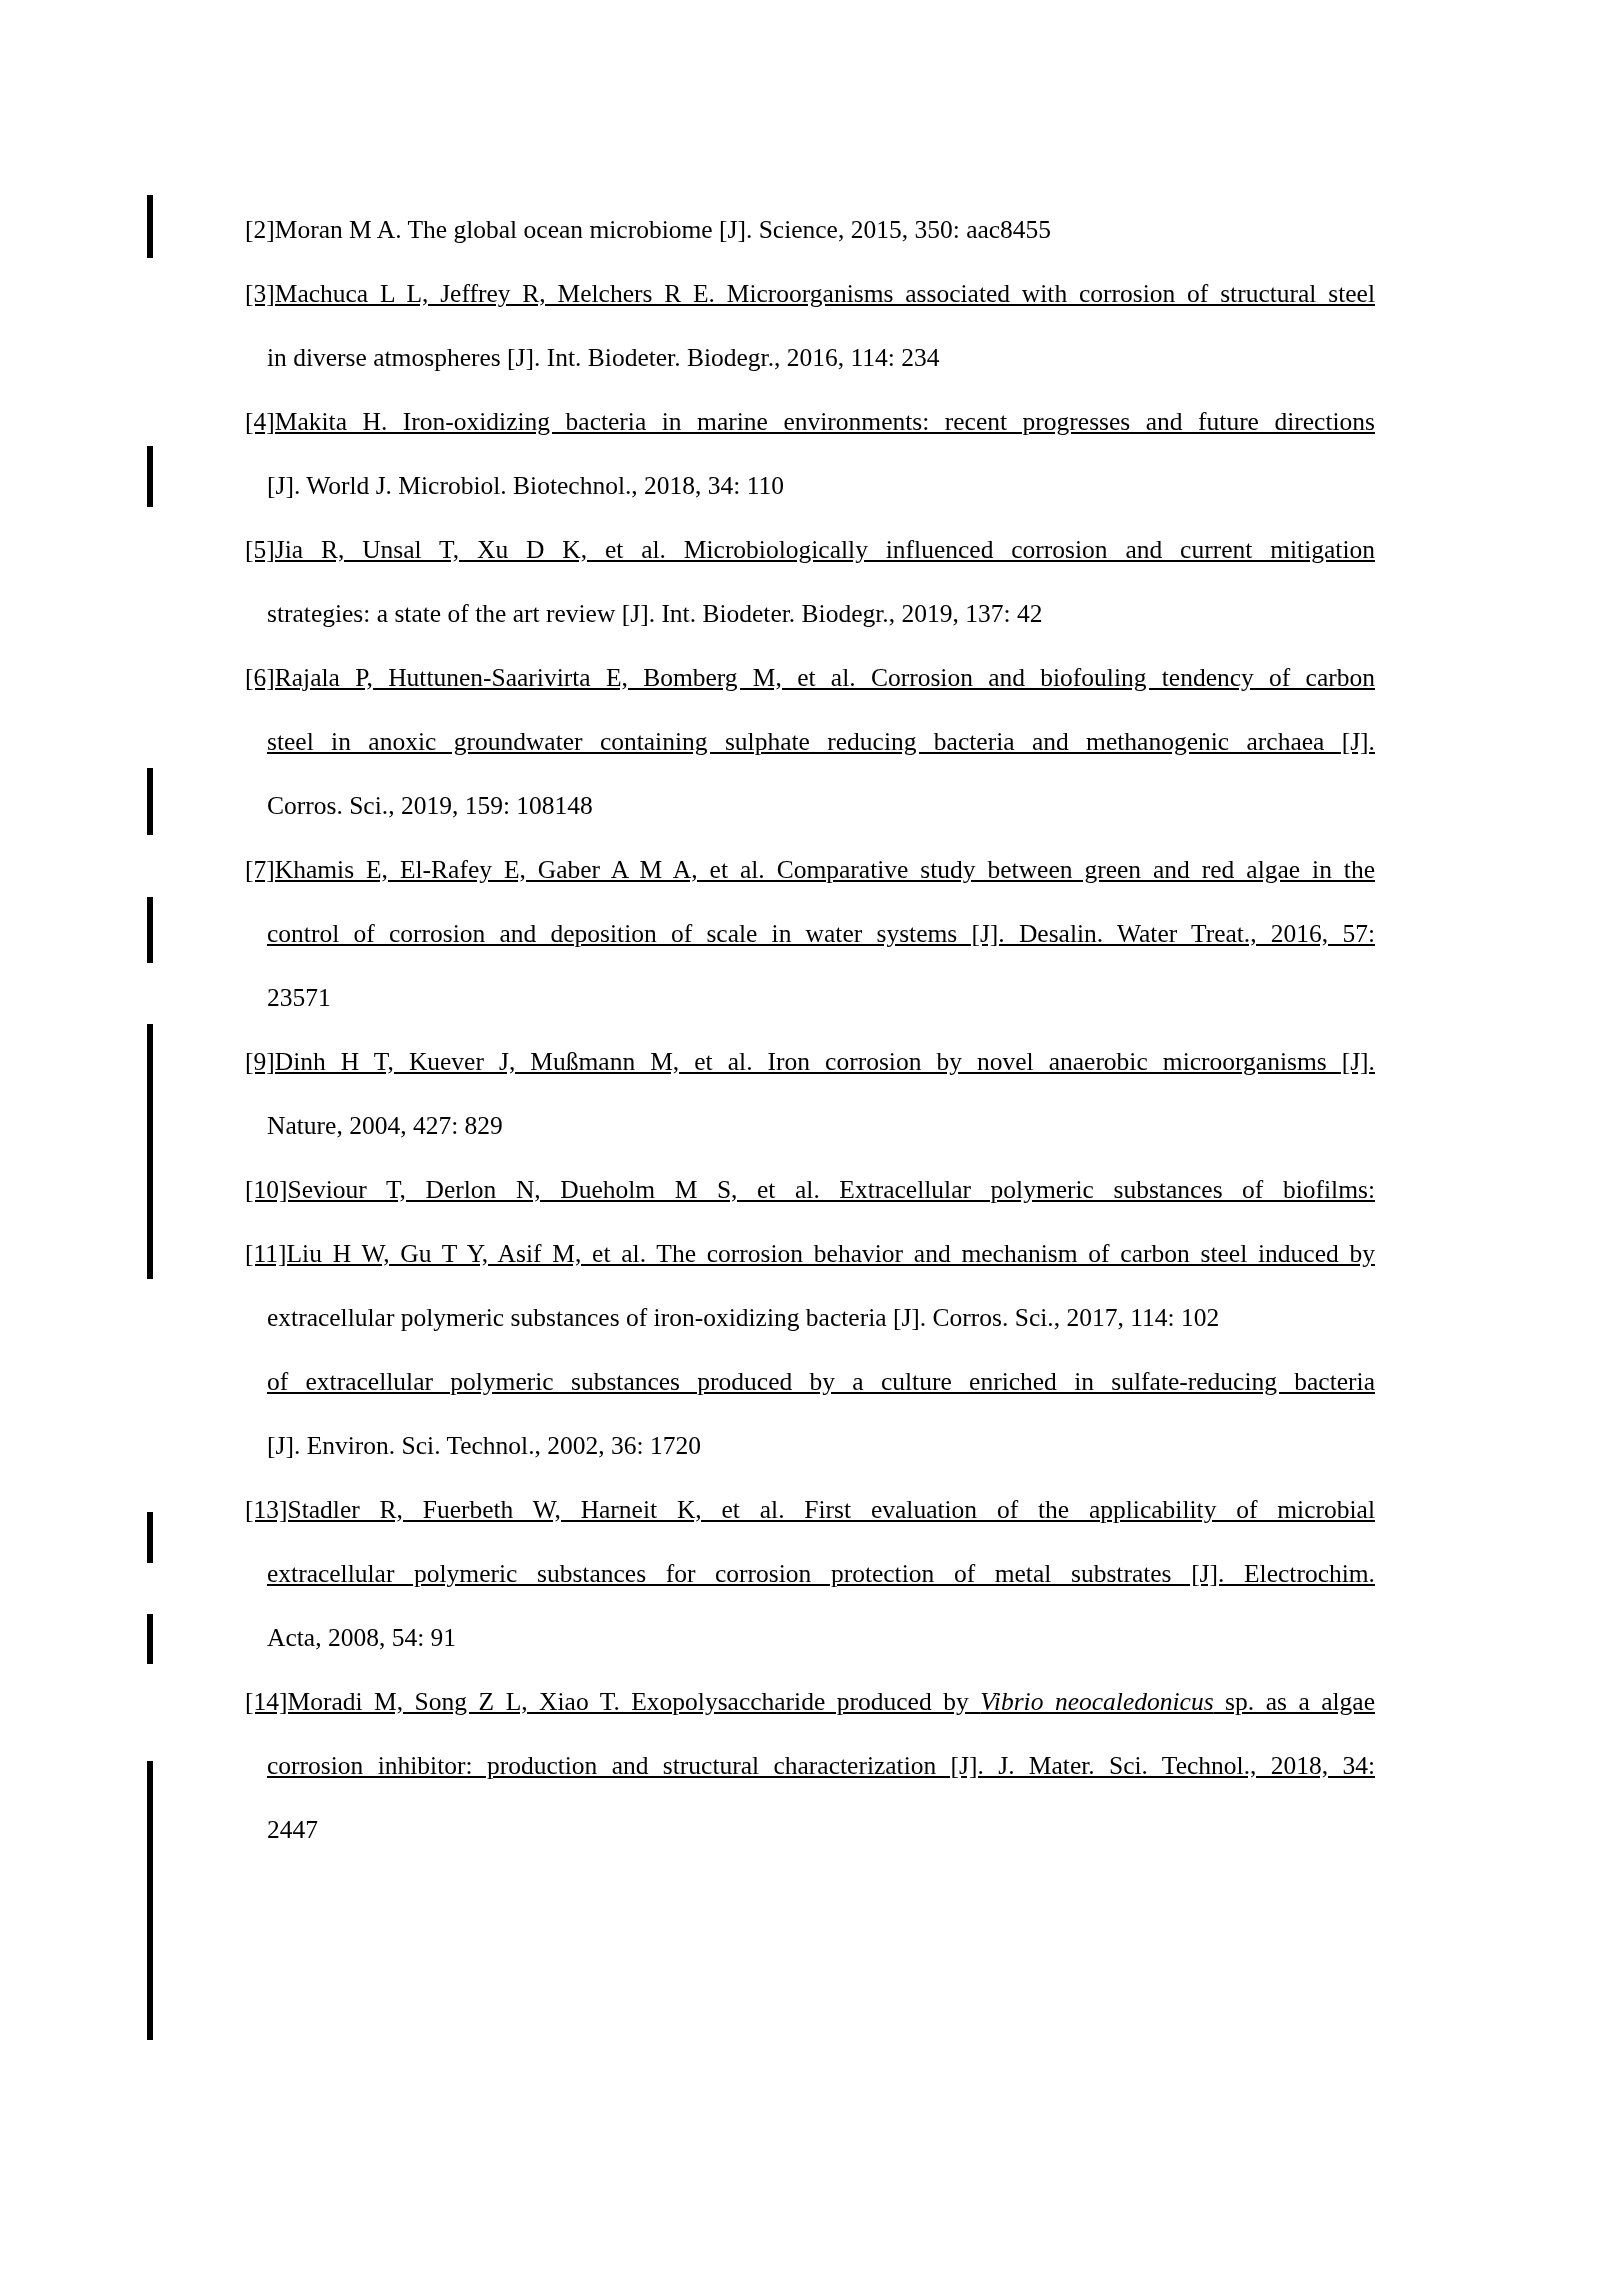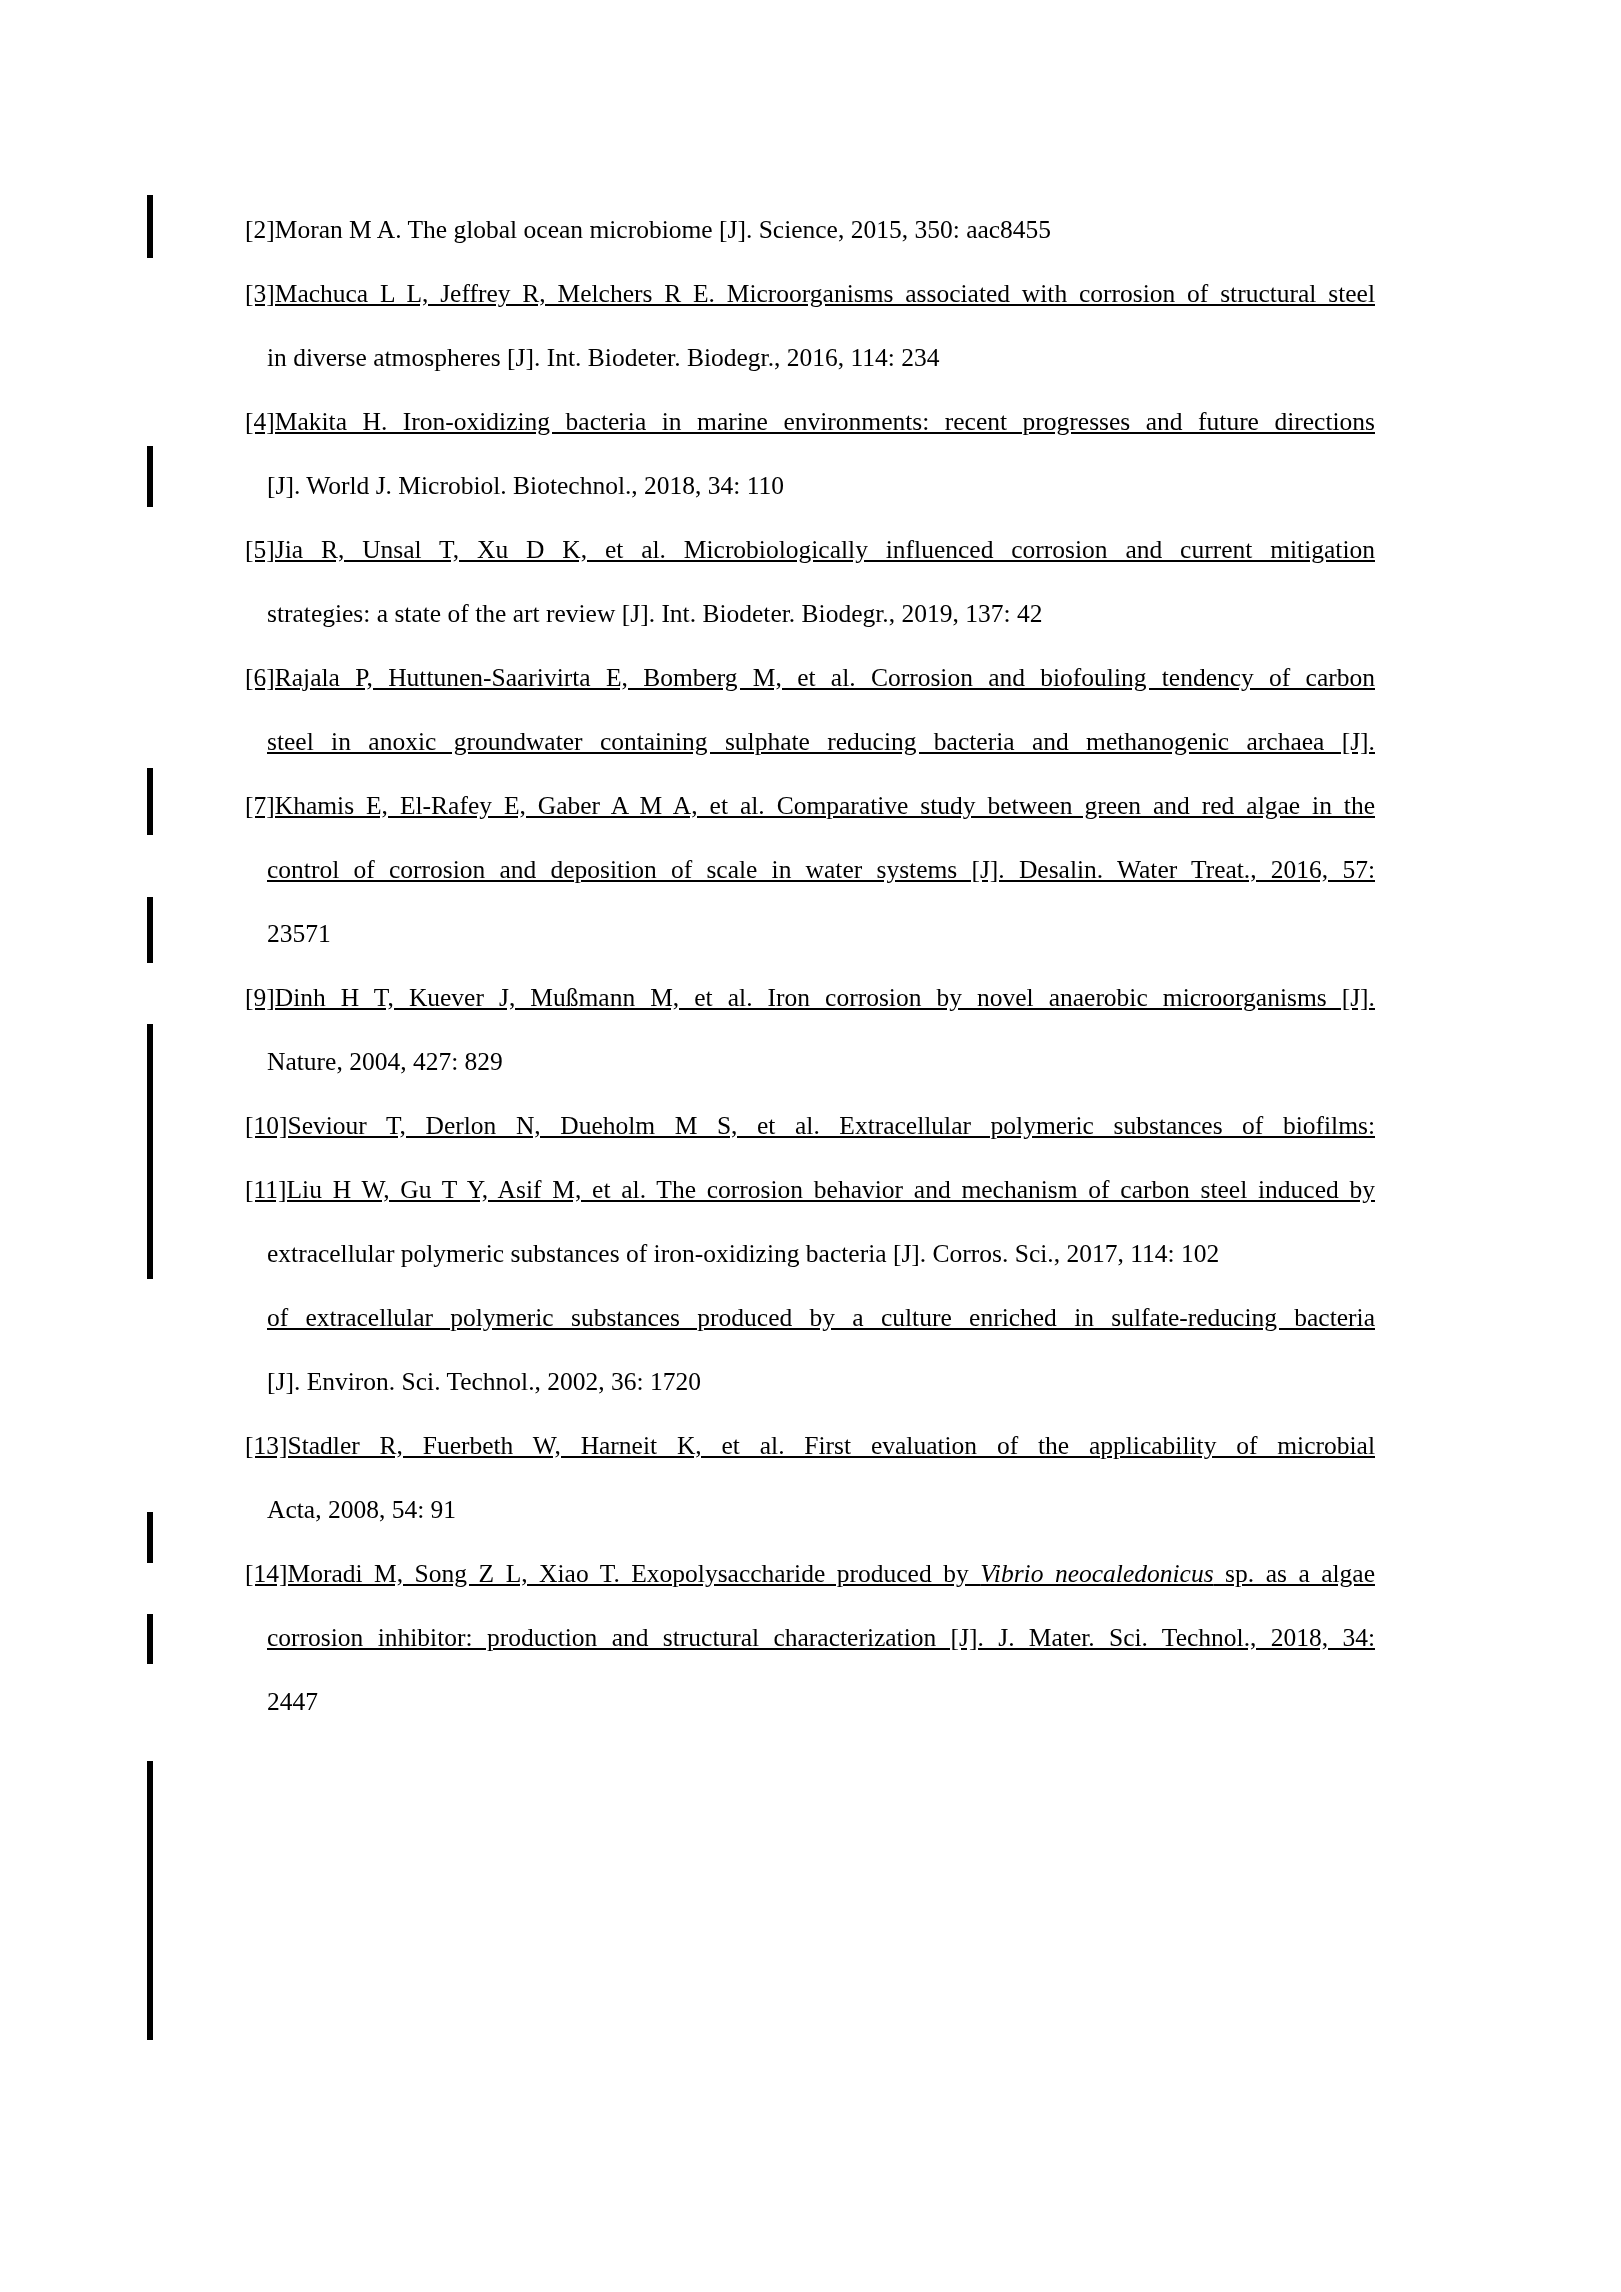--- a/index.html
+++ b/index.html
@@ -90,20 +90,21 @@
   </div>
 
   <div class="ref">
     <div class="ln just">[5]Jia R, Unsal T, Xu D K, et al. Microbiologically influenced corrosion and current mitigation</div>
     <div class="ln left cont">strategies: a state of the art review [J]. Int. Biodeter. Biodegr., 2019, 137: 42</div>
   </div>
 
   <div class="ref">
     <div class="ln just">[6]Rajala P, Huttunen-Saarivirta E, Bomberg M, et al. Corrosion and biofouling tendency of carbon</div>
     <div class="ln just cont">steel in anoxic groundwater containing sulphate reducing bacteria and methanogenic archaea [J].</div>
+    <div class="ln left cont">Corros. Sci., 2019, 159: 108148</div>
   </div>
 
   <div class="ref">
     <div class="ln just">[7]Khamis E, El-Rafey E, Gaber A M A, et al. Comparative study between green and red algae in the</div>
     <div class="ln just cont">control of corrosion and deposition of scale in water systems [J]. Desalin. Water Treat., 2016, 57:</div>
     <div class="ln left cont">23571</div>
   </div>
 
 
   <div class="ref">
@@ -120,20 +121,21 @@
     <div class="ln left cont">extracellular polymeric substances of iron-oxidizing bacteria [J]. Corros. Sci., 2017, 114: 102</div>
   </div>
 
   <div class="ref">
     <div class="ln just cont">of extracellular polymeric substances produced by a culture enriched in sulfate-reducing bacteria</div>
     <div class="ln left cont">[J]. Environ. Sci. Technol., 2002, 36: 1720</div>
   </div>
 
   <div class="ref">
     <div class="ln just">[13]Stadler R, Fuerbeth W, Harneit K, et al. First evaluation of the applicability of microbial</div>
+    <div class="ln just cont">extracellular polymeric substances for corrosion protection of metal substrates [J]. Electrochim.</div>
     <div class="ln left cont">Acta, 2008, 54: 91</div>
   </div>
 
   <div class="ref">
     <div class="ln just"><span>[14]Moradi M, Song Z L, Xiao T. Exopolysaccharide produced by </span><span class="it">Vibrio neocaledonicus</span><span> sp. as a algae</span></div>
     <div class="ln just cont">corrosion inhibitor: production and structural characterization [J]. J. Mater. Sci. Technol., 2018, 34:</div>
     <div class="ln left cont">2447</div>
   </div>
 
 </div>

